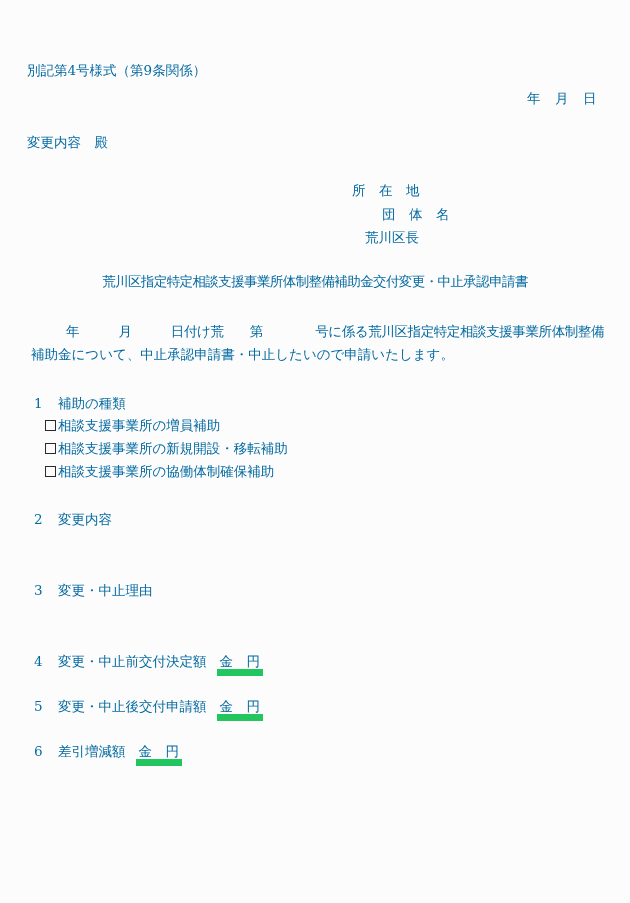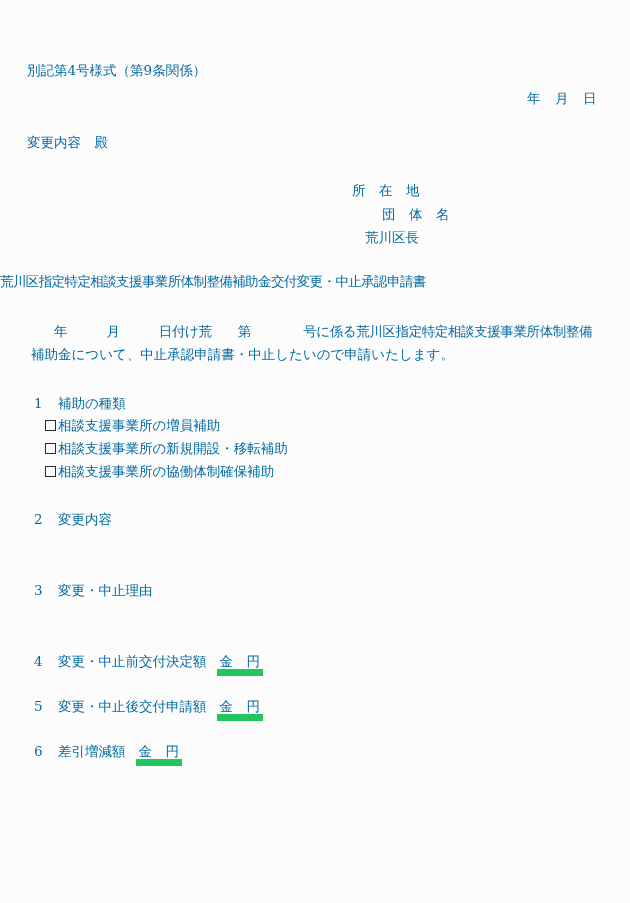--- a/index.html
+++ b/index.html
@@ -26,25 +26,25 @@
   .form-number   { top: 63px;  left: 27px; }
   .date-line     { top: 91px;  left: 527px; letter-spacing: 0.5px; }
   .addressee     { top: 135px; left: 27px; }
   
   .sender-address        { top: 183px; left: 352px; }
   .sender-organization   { top: 207px; left: 352px; margin-left: 30px; }
   .sender-representative { top: 230px; left: 365px; }
   
   .doc-title {
     top: 274px; left: 0; width: 630px;
-    text-align: left;
+    text-align: center;
     letter-spacing: -0.6px;
   }
   
-  .body-line1 { top: 324px; left: 54px; letter-spacing: -0.4px; text-align: center; }
+  .body-line1 { top: 324px; left: 66px; letter-spacing: -0.4px; text-align: center; }
   .body-line2 { top: 347px; left: 31px; }
   
   .section {
     position: absolute;
     left: 34px;
     display: flex;
     align-items: baseline;
     white-space: pre;
   }
   .section .num { display: inline-block; width: 24px; }

